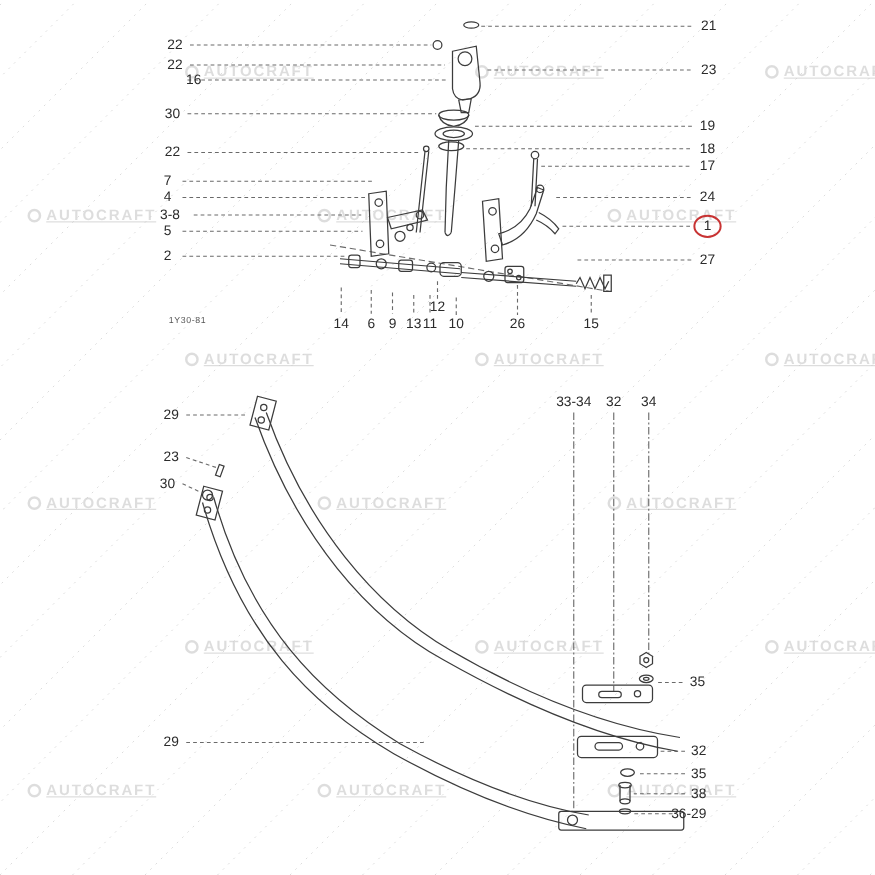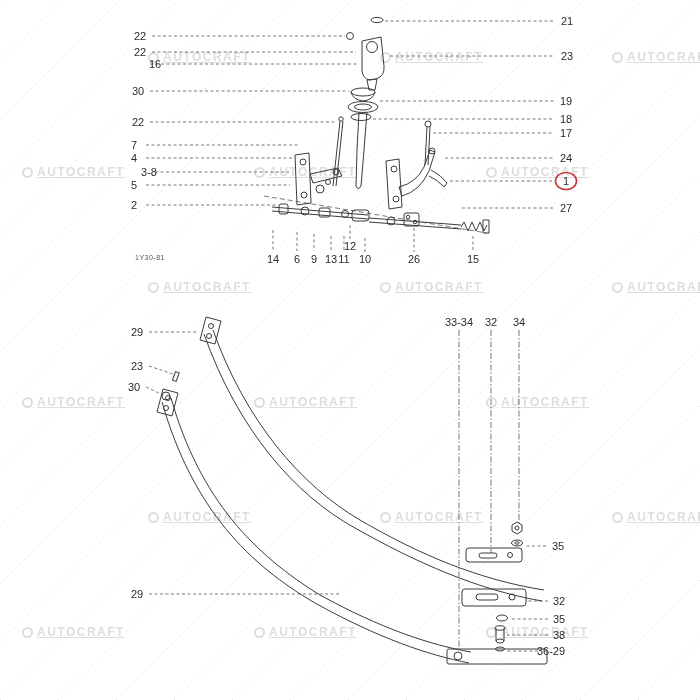--- a/index.html
+++ b/index.html
@@ -251,21 +251,21 @@
     <ellipse cx="566" cy="181" rx="10.5" ry="8.5" fill="none" stroke-width="1.6" stroke="#c83333"></ellipse>
   </svg>
 
   <div class="co" style="left:140px;top:36px">22</div>
   <div class="co" style="left:140px;top:52px">22</div>
   <div class="co" style="left:155px;top:64px">16</div>
   <div class="co" style="left:138px;top:91px">30</div>
   <div class="co" style="left:138px;top:122px">22</div>
   <div class="co" style="left:134px;top:145px">7</div>
   <div class="co" style="left:134px;top:158px">4</div>
-  <div class="co" style="left:149px;top:172px">3-8</div>
+  <div class="co" style="left:136px;top:172px">3-8</div>
   <div class="co" style="left:134px;top:185px">5</div>
   <div class="co" style="left:134px;top:205px">2</div>
 
   <div class="co" style="left:567px;top:21px">21</div>
   <div class="co" style="left:567px;top:56px">23</div>
   <div class="co" style="left:566px;top:101px">19</div>
   <div class="co" style="left:566px;top:119px">18</div>
   <div class="co" style="left:566px;top:133px">17</div>
   <div class="co" style="left:566px;top:158px">24</div>
   <div class="co" style="left:566px;top:181px">1</div>

